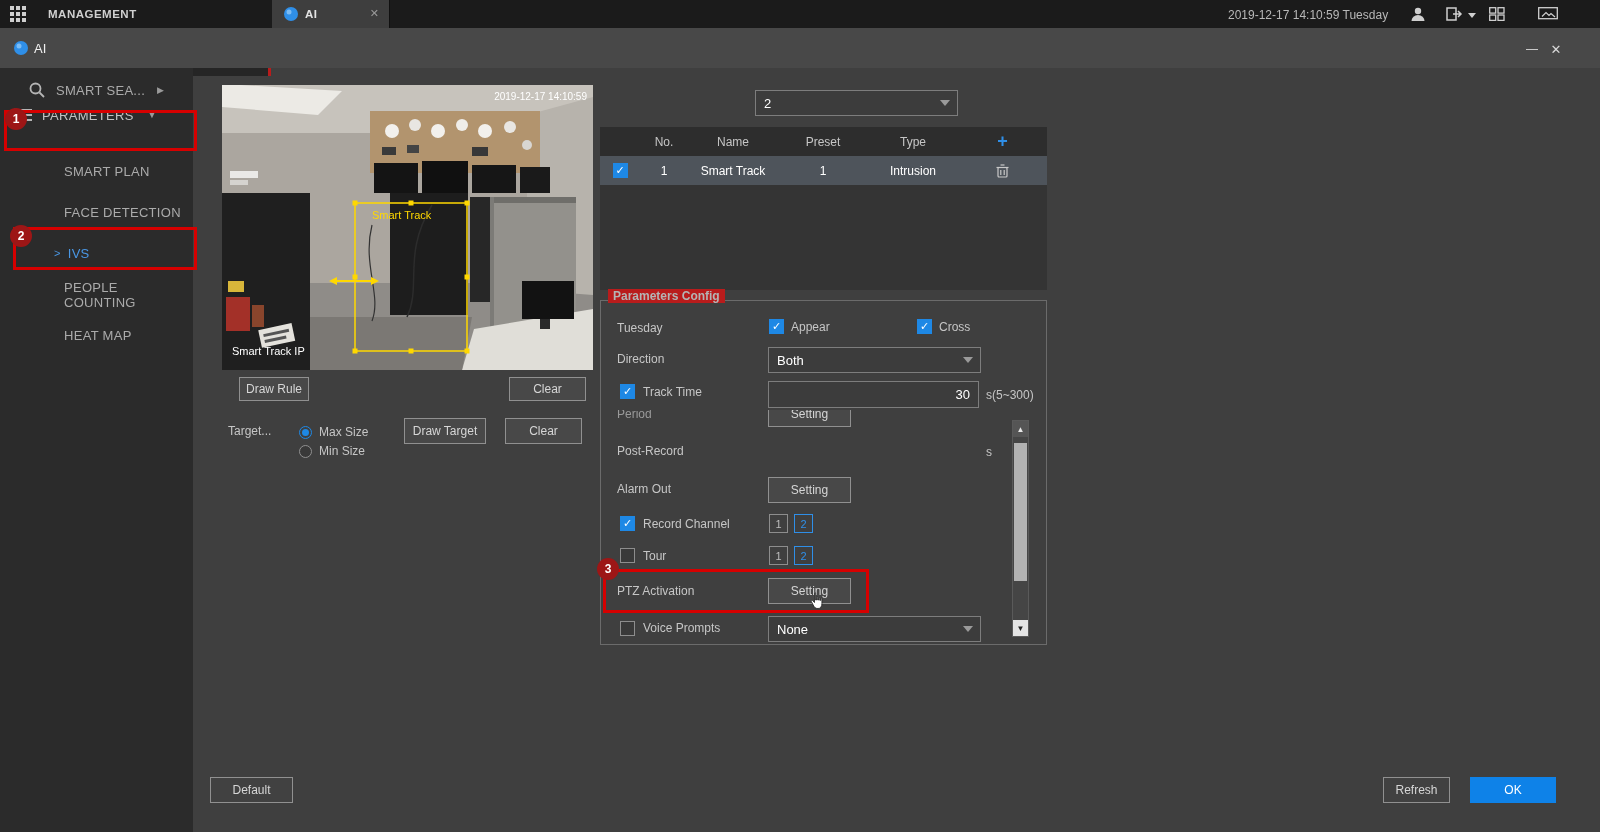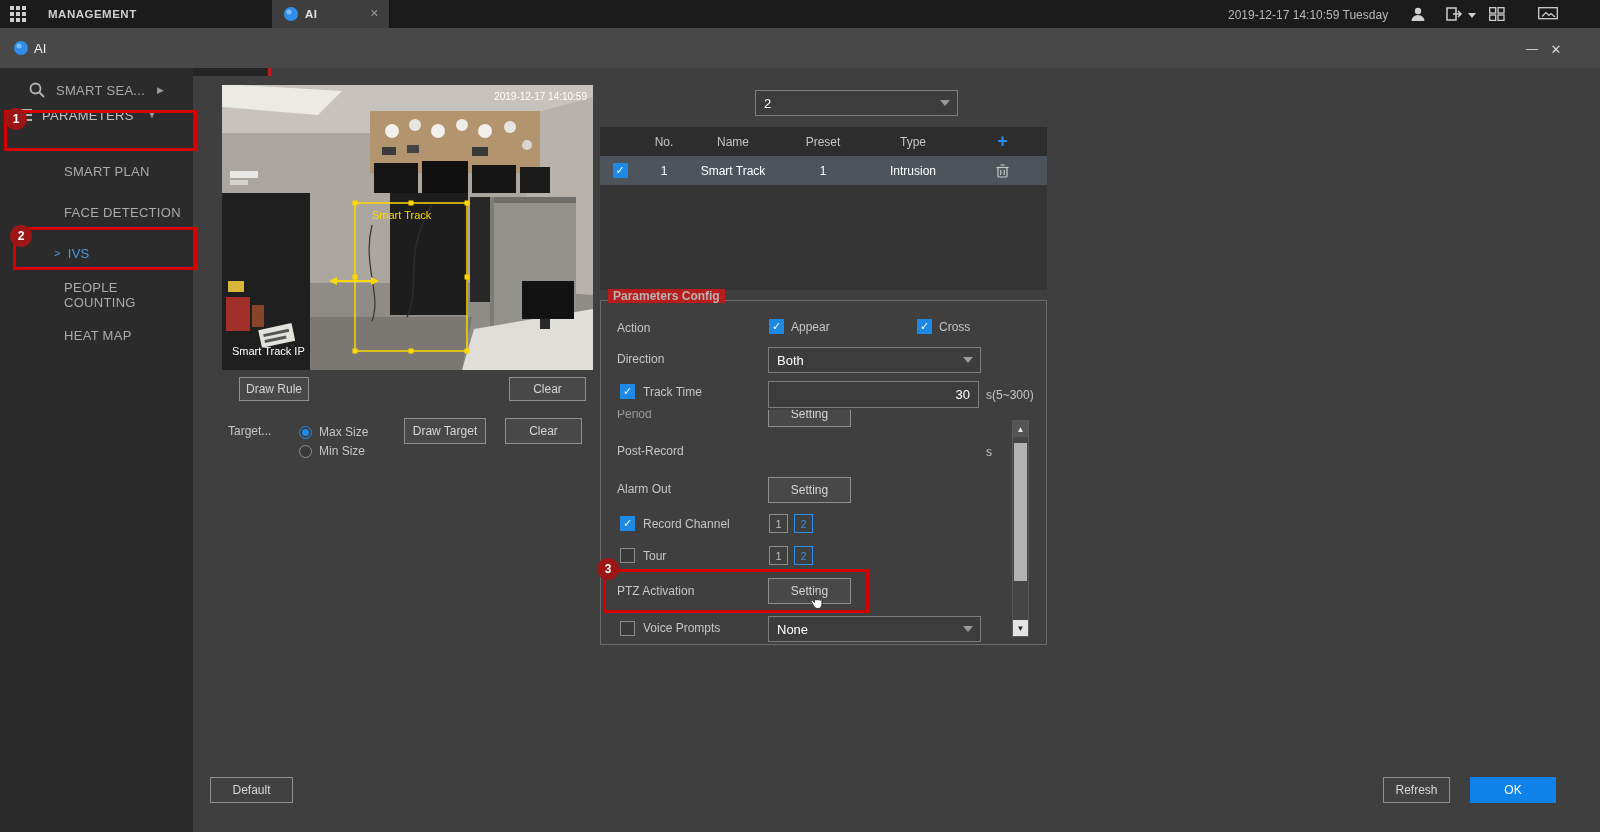--- a/index.html
+++ b/index.html
@@ -290,21 +290,21 @@
             </svg>
         </span>
       </div>
     </div>
     <div style="height:105px;background:#343434;"></div>
   </div>
 
   <div class="abs" style="left:600px;top:300px;width:447px;height:345px;border:1px solid #6b6b6b;"></div>
   <div class="lbl" style="left:608px;top:289px;background:#b91c1c;padding:0 5px;color:#b4b4b4;font-weight:bold;">Parameters Config</div>
 
-  <div class="lbl" style="left:617px;top:321px;">Action</div>
+  <div class="lbl" style="left:617px;top:321px;">Tuesday</div>
   <div class="cb on" style="left:769px;top:319px;">
       <span>✓</span>
     </div>
   <div class="lbl" style="left:791px;top:320px;">Appear</div>
   <div class="cb on" style="left:917px;top:319px;">
       <span>✓</span>
     </div>
   <div class="lbl" style="left:939px;top:320px;">Cross</div>
 
   <div class="lbl" style="left:617px;top:352px;">Direction</div>

